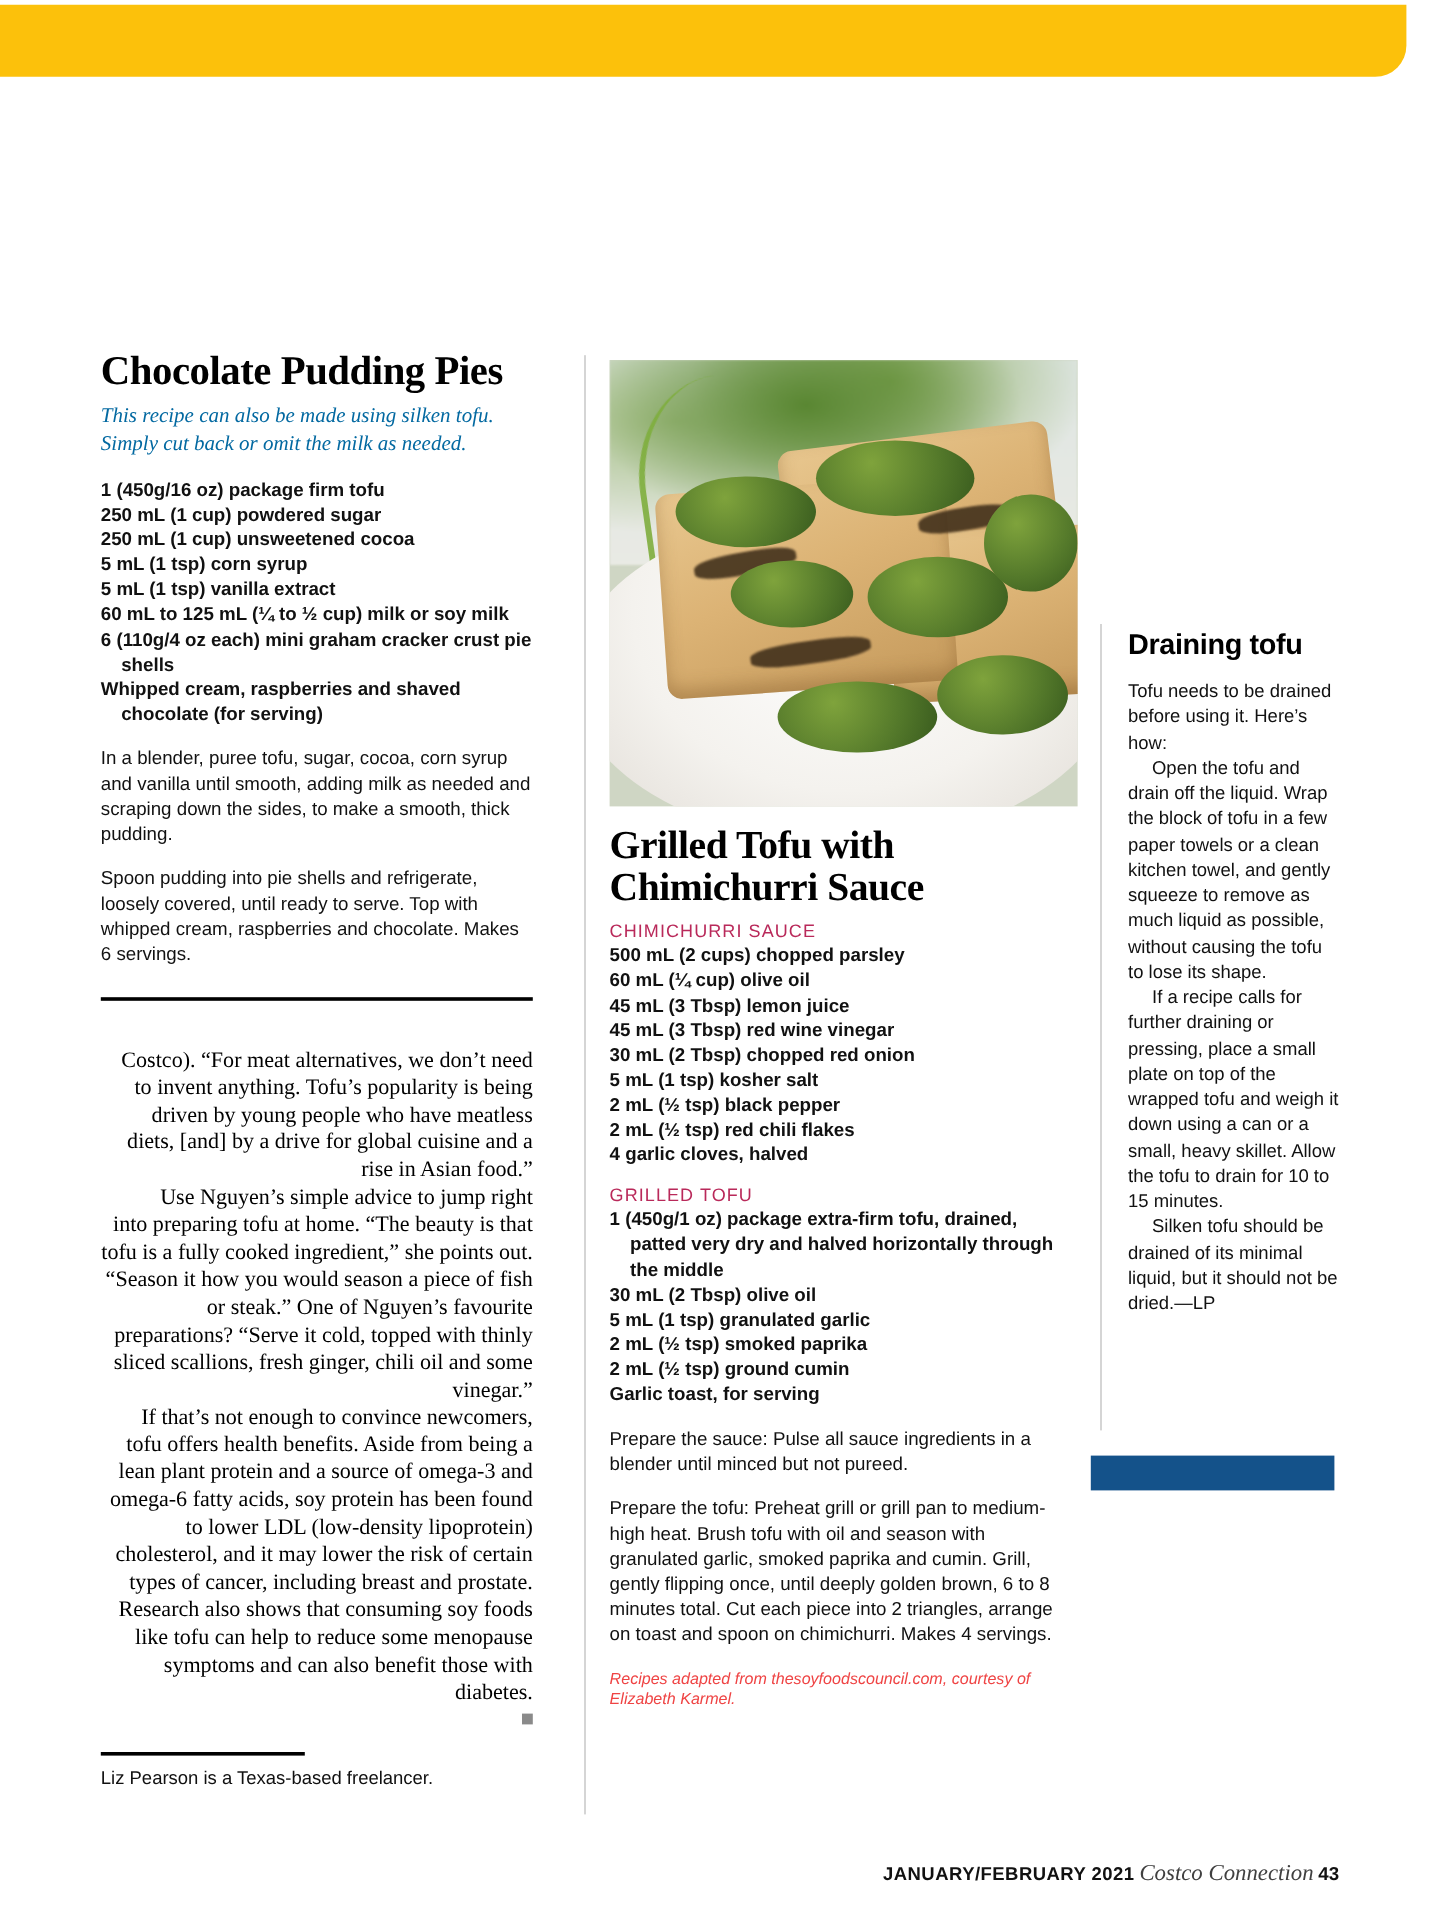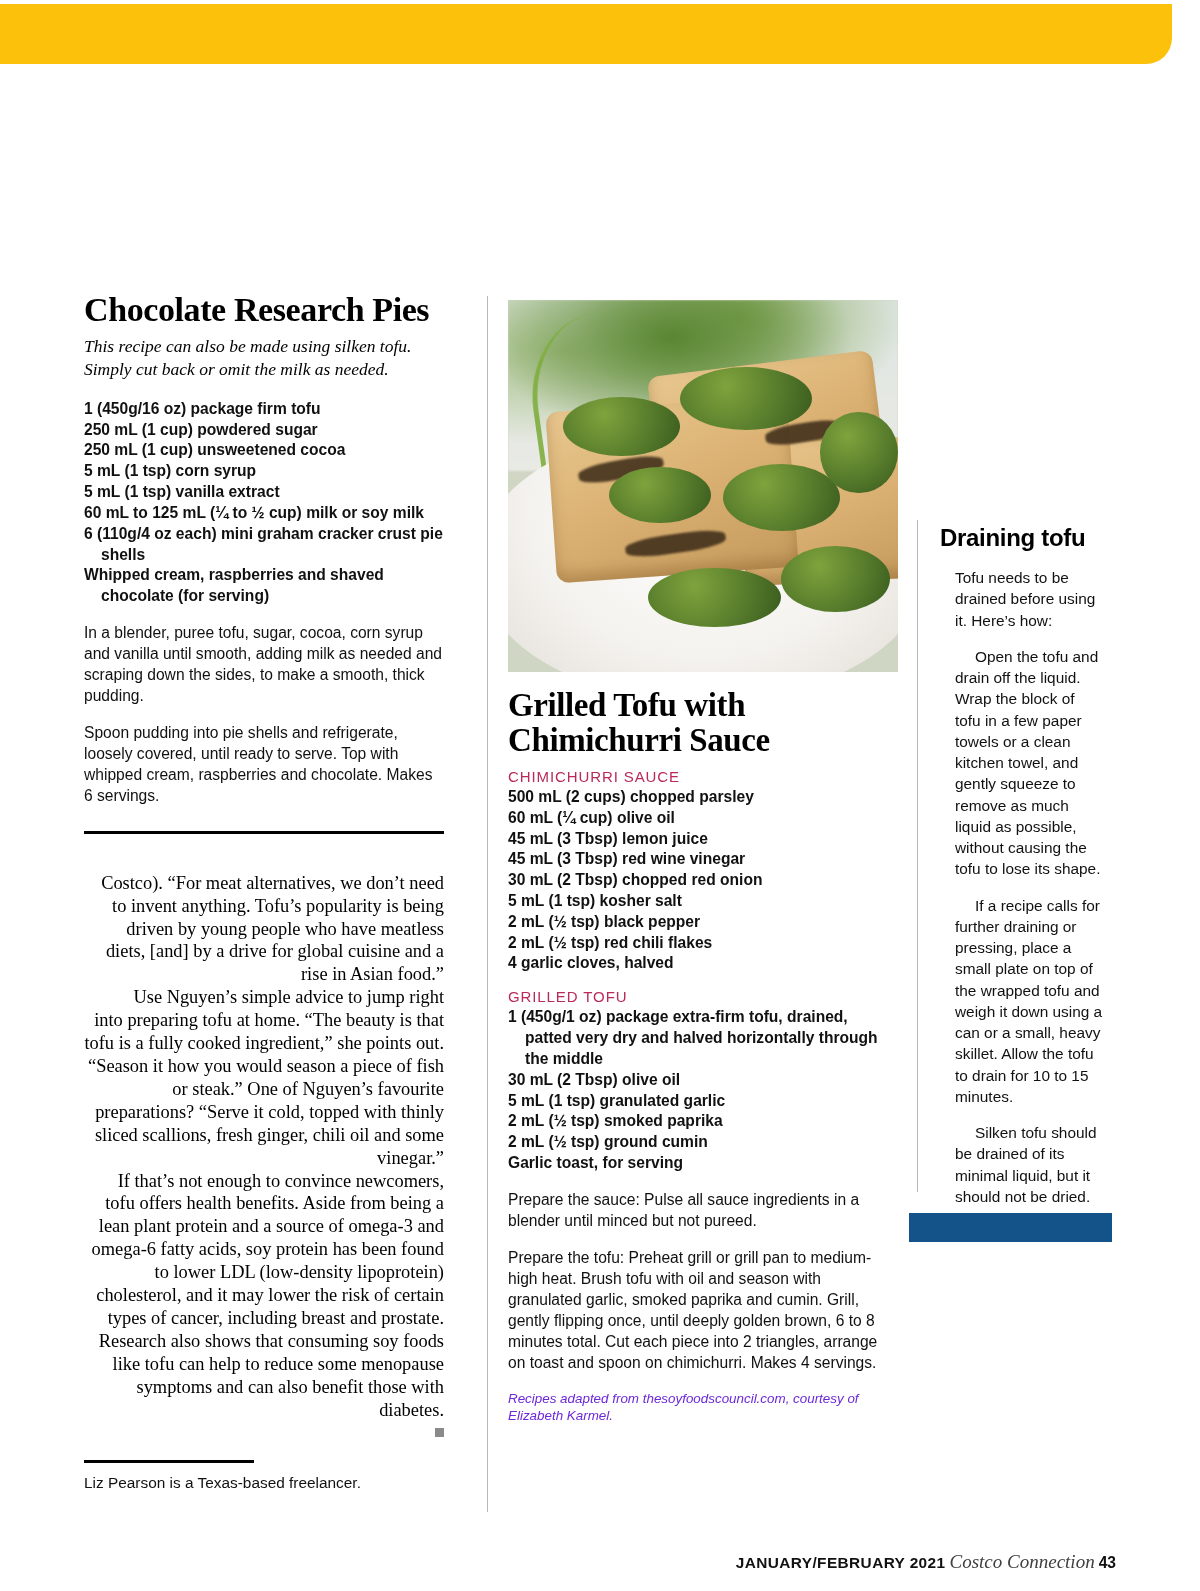--- a/index.html
+++ b/index.html
@@ -17,21 +17,21 @@
 
   
   .col-left{position:absolute;left:84px;top:292px;width:360px;}
   .recipe-title{
     font-family:"Liberation Serif",serif;font-weight:700;
     font-size:34px;line-height:1.04;letter-spacing:-0.4px;color:#000;
     margin:0 0 8px 0;
   }
   .recipe-standfirst{
     font-family:"Liberation Serif",serif;font-style:italic;
-    font-size:17.5px;line-height:1.30;color:#000000;margin:0 0 18px 0;
+    font-size:17.5px;line-height:1.30;color:#0369a1;margin:0 0 18px 0;
   }
   .ing-list{list-style:none;margin:0;padding:0;}
   .ing-list li{
     font-size:15.6px;line-height:1.335;font-weight:700;color:#111;
     padding-left:17px;text-indent:-17px;
   }
   .method{
     font-size:15.6px;line-height:1.345;color:#111;margin:16px 0 0 0;
   }
   .rule-full{
@@ -100,30 +100,30 @@
   .recipe-title-mid{
     font-family:"Liberation Serif",serif;font-weight:700;font-size:33px;
     line-height:1.06;letter-spacing:-0.4px;color:#000;margin:16px 0 10px 0;
   }
   .subhead{
     font-size:15px;letter-spacing:.9px;color:#b9295a;font-weight:400;
     margin:0 0 2px 0;
   }
   .subhead.second{margin-top:14px;}
   .credit{
-    font-size:13.4px;font-style:italic;line-height:1.32;color:#6d28d9;margin:16px 0 0 0;
+    font-size:13.4px;font-style:italic;line-height:1.32;color:#ef4444;margin:16px 0 0 0;
   }
 
   
   .col-right{position:absolute;left:940px;top:520px;width:178px;}
   .side-title{
     font-size:24px;font-weight:700;color:#000;margin:4px 0 14px 0;
     letter-spacing:-.3px;
   }
-  .side-body{font-size:15.4px;line-height:1.38;color:#111;margin:15px;}
+  .side-body{font-size:15.4px;line-height:1.38;color:#111;margin:0;}
   .side-body .ind{display:block;text-indent:20px;}
   .blue-bar{
     position:absolute;left:909px;top:1213px;width:203px;height:29px;
     background:#14528a;
   }
 
   
   .footer{
     position:absolute;right:84px;bottom:18px;
     display:flex;align-items:baseline;gap:4px;white-space:nowrap;
@@ -140,21 +140,21 @@
 
 <div class="page">
 
   <div class="top-band"></div>
 
   <div class="vrule" style="left:487px;top:296px;height:1216px;"></div>
   <div class="vrule" style="left:917px;top:520px;height:672px;"></div>
 
   <div class="col-left">
 
-    <h1 class="recipe-title">Chocolate Research Pies</h1>
+    <h1 class="recipe-title">Chocolate Pudding Pies</h1>
 
     <p class="recipe-standfirst">This recipe can also be made using silken tofu. Simply cut back or omit the milk as needed.</p>
 
     <ul class="ing-list">
       <li>1 (450g/16 oz) package firm tofu</li>
       <li>250 mL (1 cup) powdered sugar</li>
       <li>250 mL (1 cup) unsweetened cocoa</li>
       <li>5 mL (1 tsp) corn syrup</li>
       <li>5 mL (1 tsp) vanilla extract</li>
       <li>60 mL to 125 mL (¼ to ½ cup) milk or soy milk</li>

